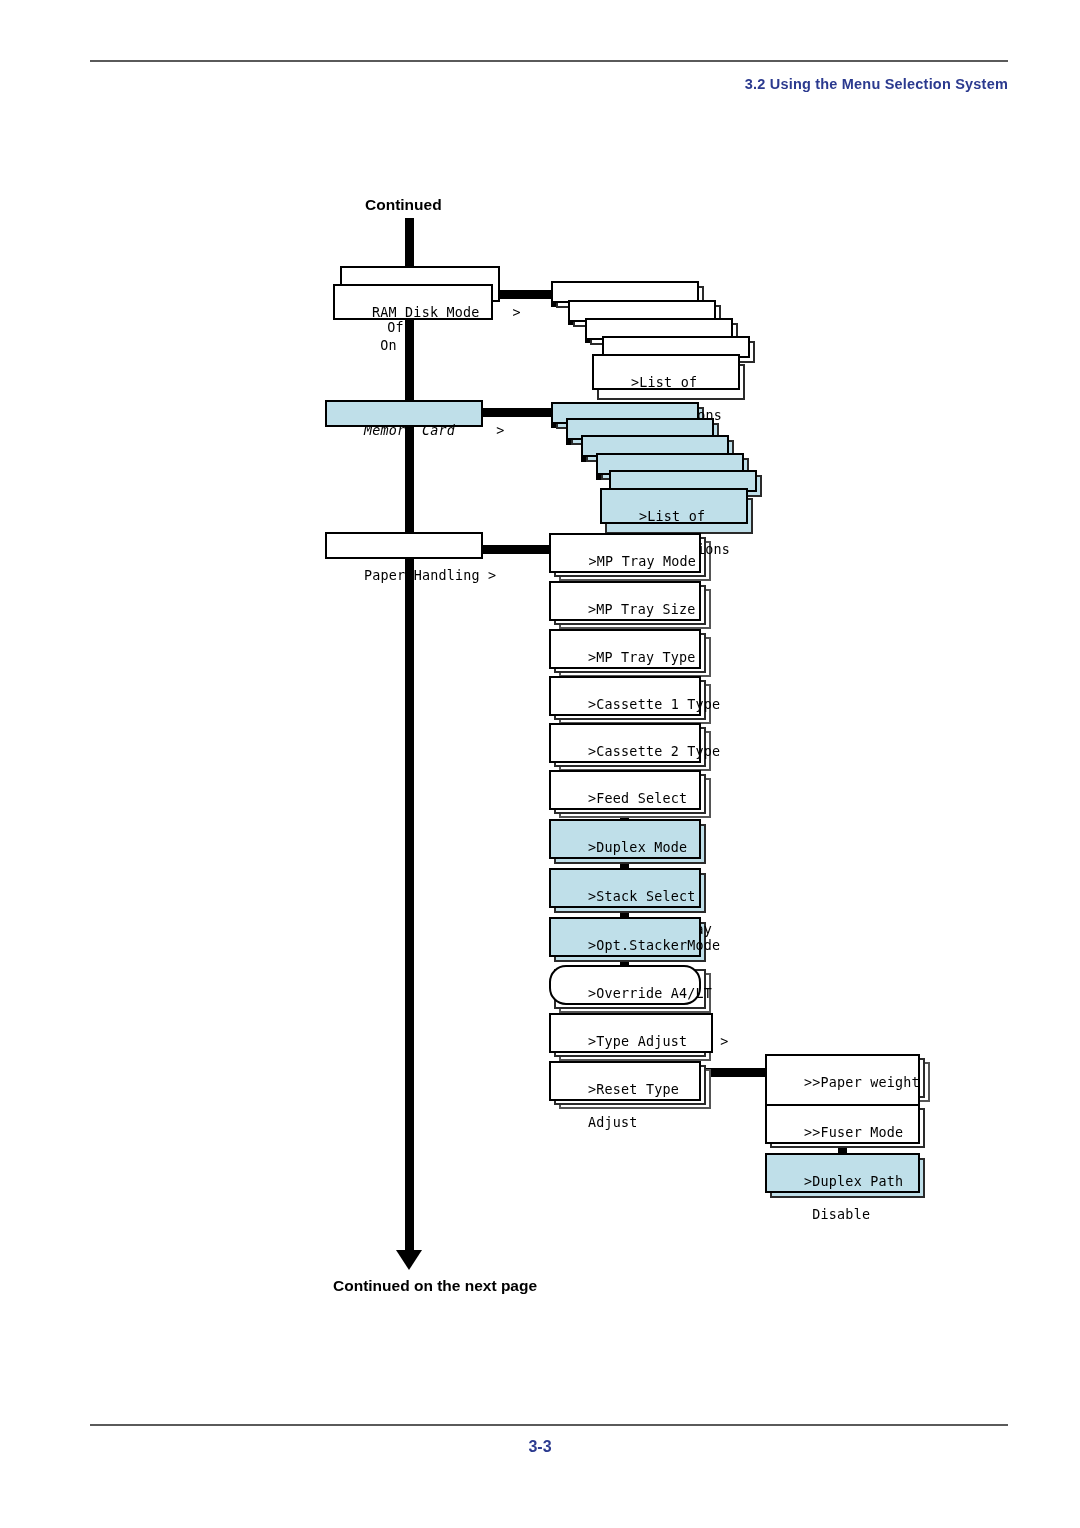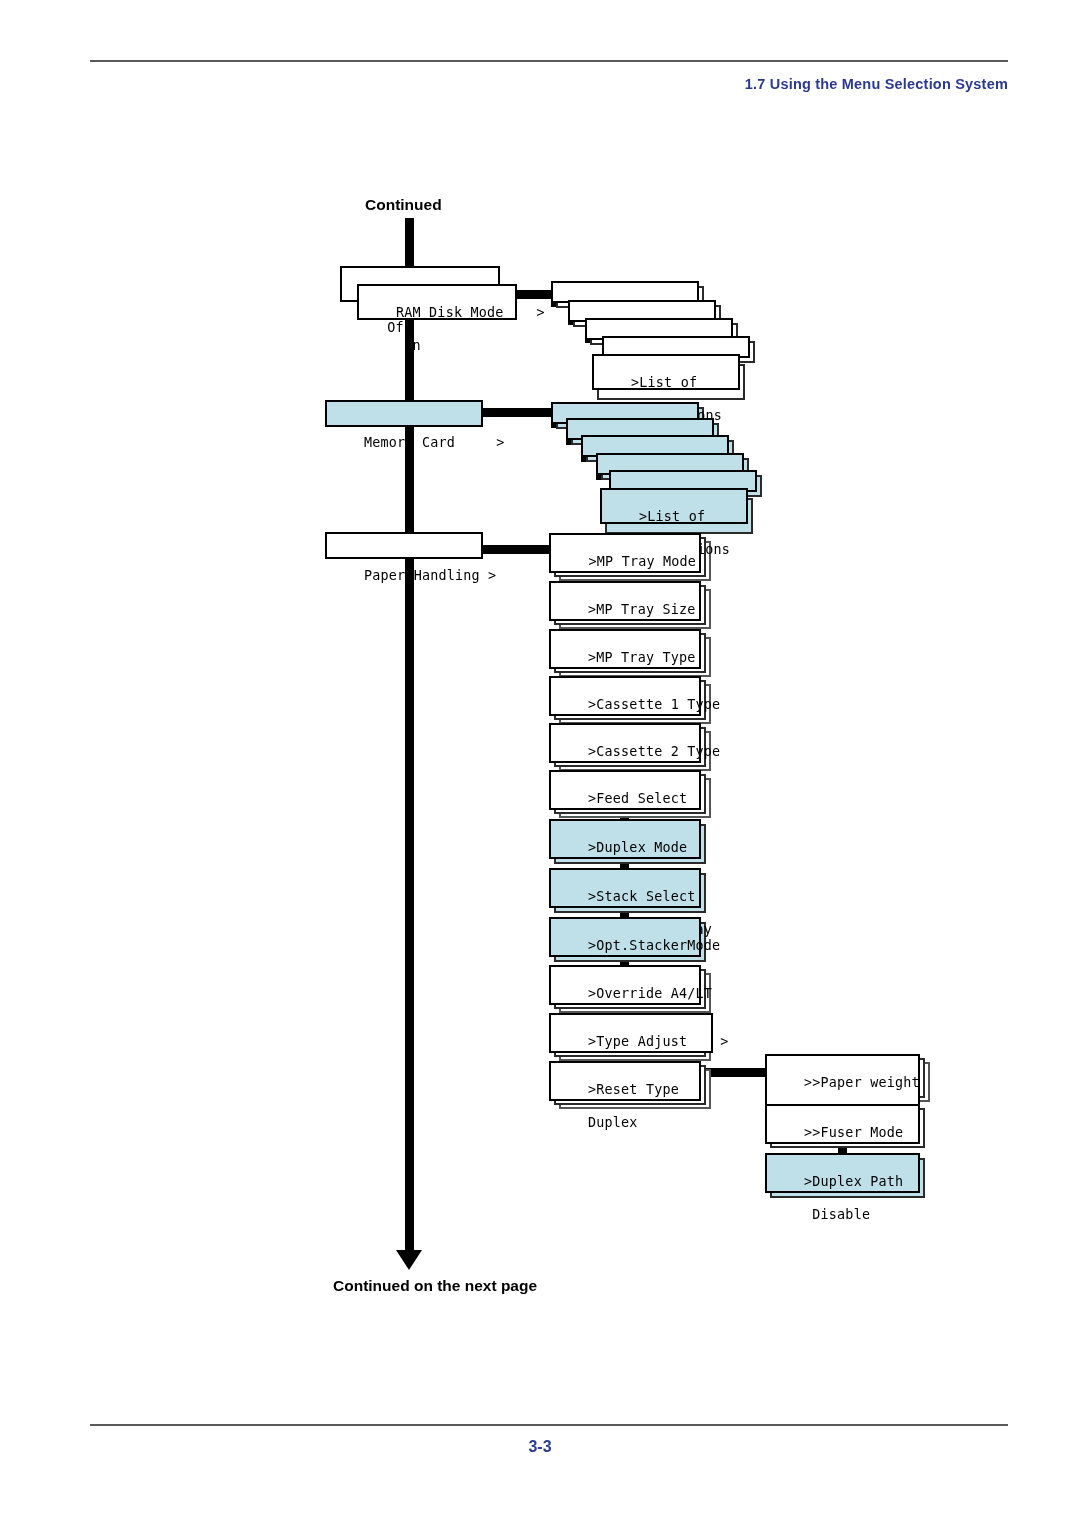--- a/index.html
+++ b/index.html
@@ -105,47 +105,47 @@
   }
   .stack.s2 { border-color: #555; z-index: 2; }
   .stack.blue { background: #bfdfe9; }
 </style>
 </head>
 <body>
 
 <div class="page">
 
   <div class="rule hdr-rule"></div>
-  <div class="hdr-title">1.7 Using the Menu Selection System</div>
+  <div class="hdr-title">3.2 Using the Menu Selection System</div>
 
   <div class="rule ftr-rule"></div>
   <div class="page-num">3-3</div>
 
   <div class="flow-label lbl-continued">Continued</div>
   <div class="flow-label lbl-next">Continued on the next page</div>
 
   <div class="vline" style="left:405px; top:218px; height:1040px;"></div>
   <div class="arrow-down" style="left:396px; top:1250px;"></div>
 
   <div class="hline" style="left:483px; top:290px; width:68px;"></div>
   <div class="hline" style="left:483px; top:408px; width:68px;"></div>
   <div class="hline" style="left:483px; top:545px; width:68px;"></div>
   <div class="hline" style="left:705px; top:1068px; width:60px;"></div>
 
   <div class="lcd" style="left:340px; top:253px; width:160px; height:36px;margin-top:13px;">
     <span>RAM Disk Mode</span><br>
     <span> Off</span>
   </div>
 
-  <div class="lcd" style="left:333px; top:284px; width:160px; height:36px;margin-left:24px;">
+  <div class="lcd" style="left:333px; top:284px; width:160px; height:36px;">
     <span>RAM Disk Mode    &gt;</span><br>
     <span> On</span>
   </div>
 
-  <div class="lcd blue" style="left:325px; top:400px; width:158px; height:27px; padding-top:16px;">
+  <div class="lcd blue" style="left:325px; top:400px; width:158px; height:27px; padding-top:4px;font-style:italic;">
     <span>Memory Card     &gt;</span>
   </div>
 
   <div class="lcd" style="left:325px; top:532px; width:158px; height:27px; padding-top:17px;">
     <span>Paper Handling &gt;</span>
   </div>
 
   <div class="stack" style="left:556px; top:286px; width:148px; height:22px;"></div>
   <div class="lcd" style="left:551px; top:281px; width:148px; height:22px; padding-top:1px;">
     <span>&gt;RAM Disk Size</span>
@@ -278,39 +278,39 @@
   <div class="vline" style="left:620px; top:909px; height:12px;"></div>
   <div class="stack blue" style="left:554px; top:922px; width:152px; height:40px;"></div>
   <div class="lcd blue" style="left:549px; top:917px; width:152px; height:40px;">
     <span>&gt;Opt.StackerMode</span><br>
     <span> None</span>
   </div>
 
   <div class="vline" style="left:620px; top:958px; height:12px;"></div>
   <div class="stack s2" style="left:559px; top:973px; width:152px; height:40px;"></div>
   <div class="stack" style="left:554px; top:969px; width:152px; height:40px;"></div>
-  <div class="lcd" style="left:549px; top:965px; width:152px; height:40px;">
+  <div class="lcd" style="left:549px; top:965px; width:152px; height:40px;border-radius:17px;">
     <span>&gt;Override A4/LT</span><br>
     <span> Off</span>
   </div>
 
   <div class="vline" style="left:620px; top:1006px; height:12px;"></div>
   <div class="stack s2" style="left:559px; top:1021px; width:152px; height:40px;"></div>
   <div class="stack" style="left:554px; top:1017px; width:152px; height:40px;"></div>
   <div class="lcd" style="left:549px; top:1013px; width:164px; height:40px;">
     <span>&gt;Type Adjust    &gt;</span><br>
     <span> Custom 1</span>
   </div>
 
   <div class="vline" style="left:620px; top:1054px; height:12px;"></div>
   <div class="stack s2" style="left:559px; top:1069px; width:152px; height:40px;"></div>
   <div class="stack" style="left:554px; top:1065px; width:152px; height:40px;"></div>
   <div class="lcd" style="left:549px; top:1061px; width:152px; height:40px;">
     <span>&gt;Reset Type</span><br>
-    <span>Duplex</span>
+    <span>Adjust</span>
   </div>
 
   <div class="stack s2" style="left:775px; top:1062px; width:155px; height:40px;"></div>
   <div class="stack" style="left:770px; top:1058px; width:155px; height:40px;"></div>
   <div class="lcd" style="left:765px; top:1054px; width:155px; height:56px;">
     <span>&gt;&gt;Paper weight</span><br>
     <span> Normal</span>
   </div>
 
   <div class="vline" style="left:838px; top:1095px; height:12px;"></div>

